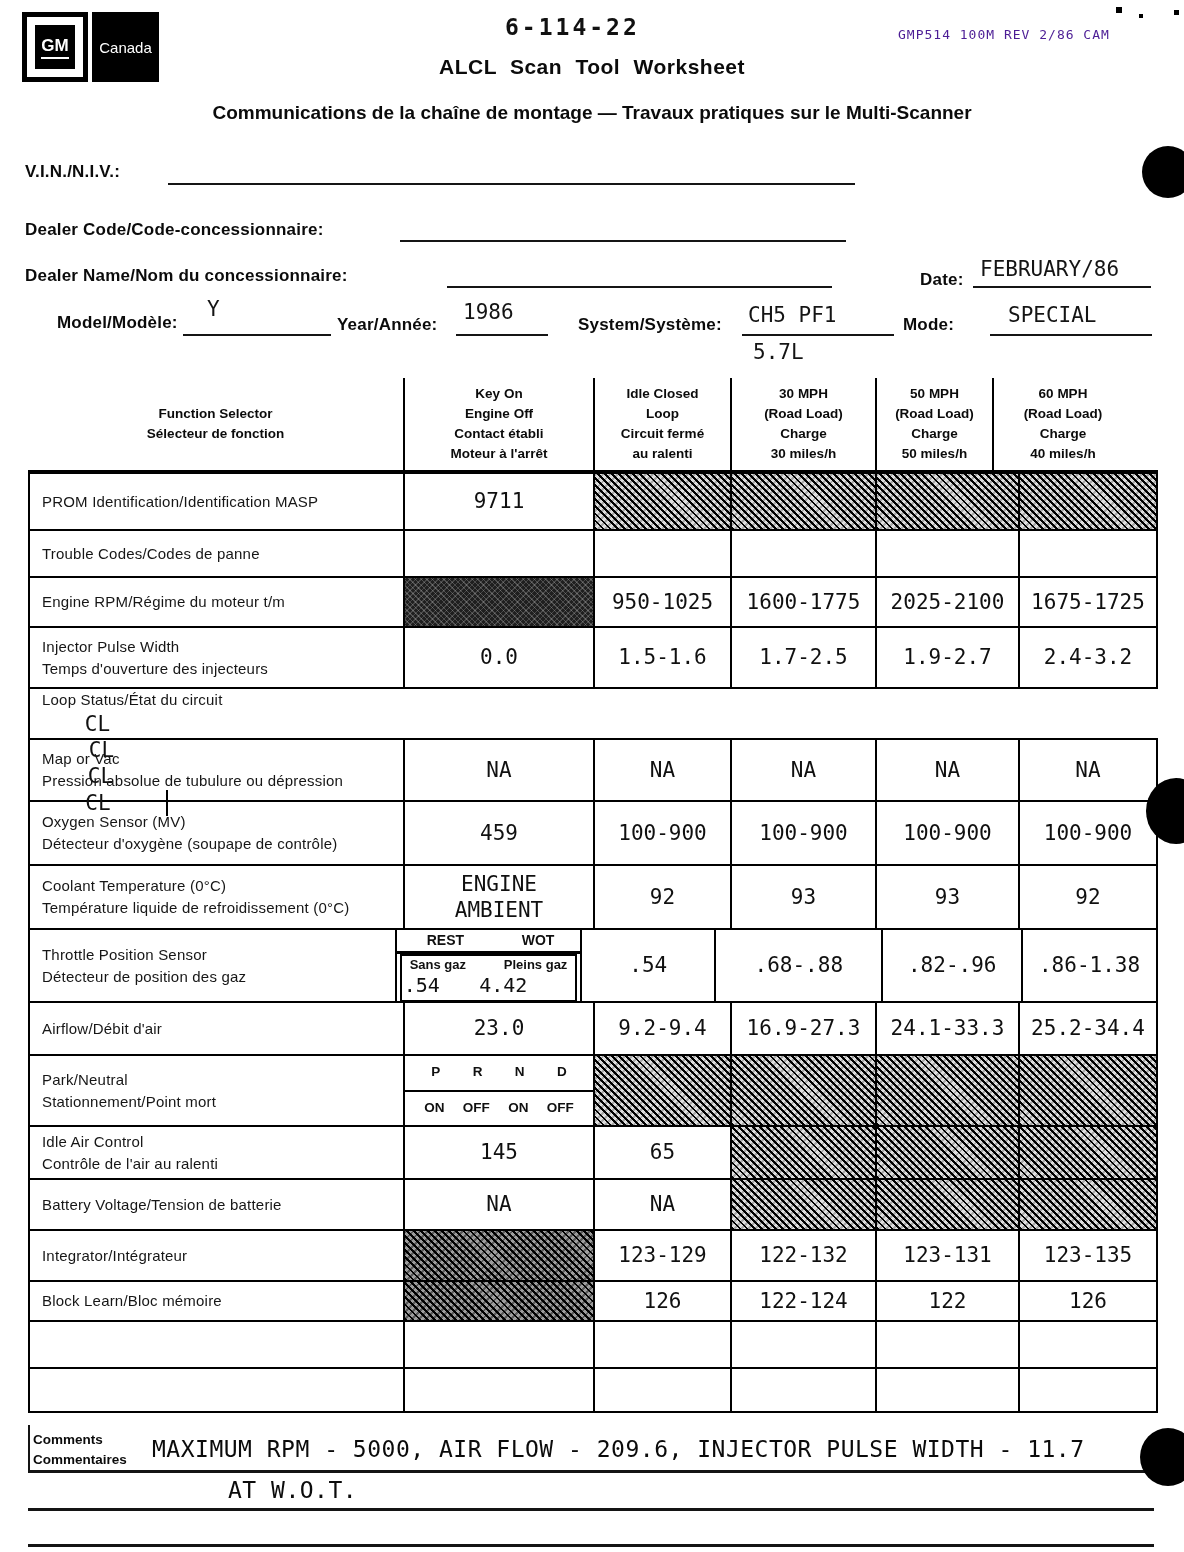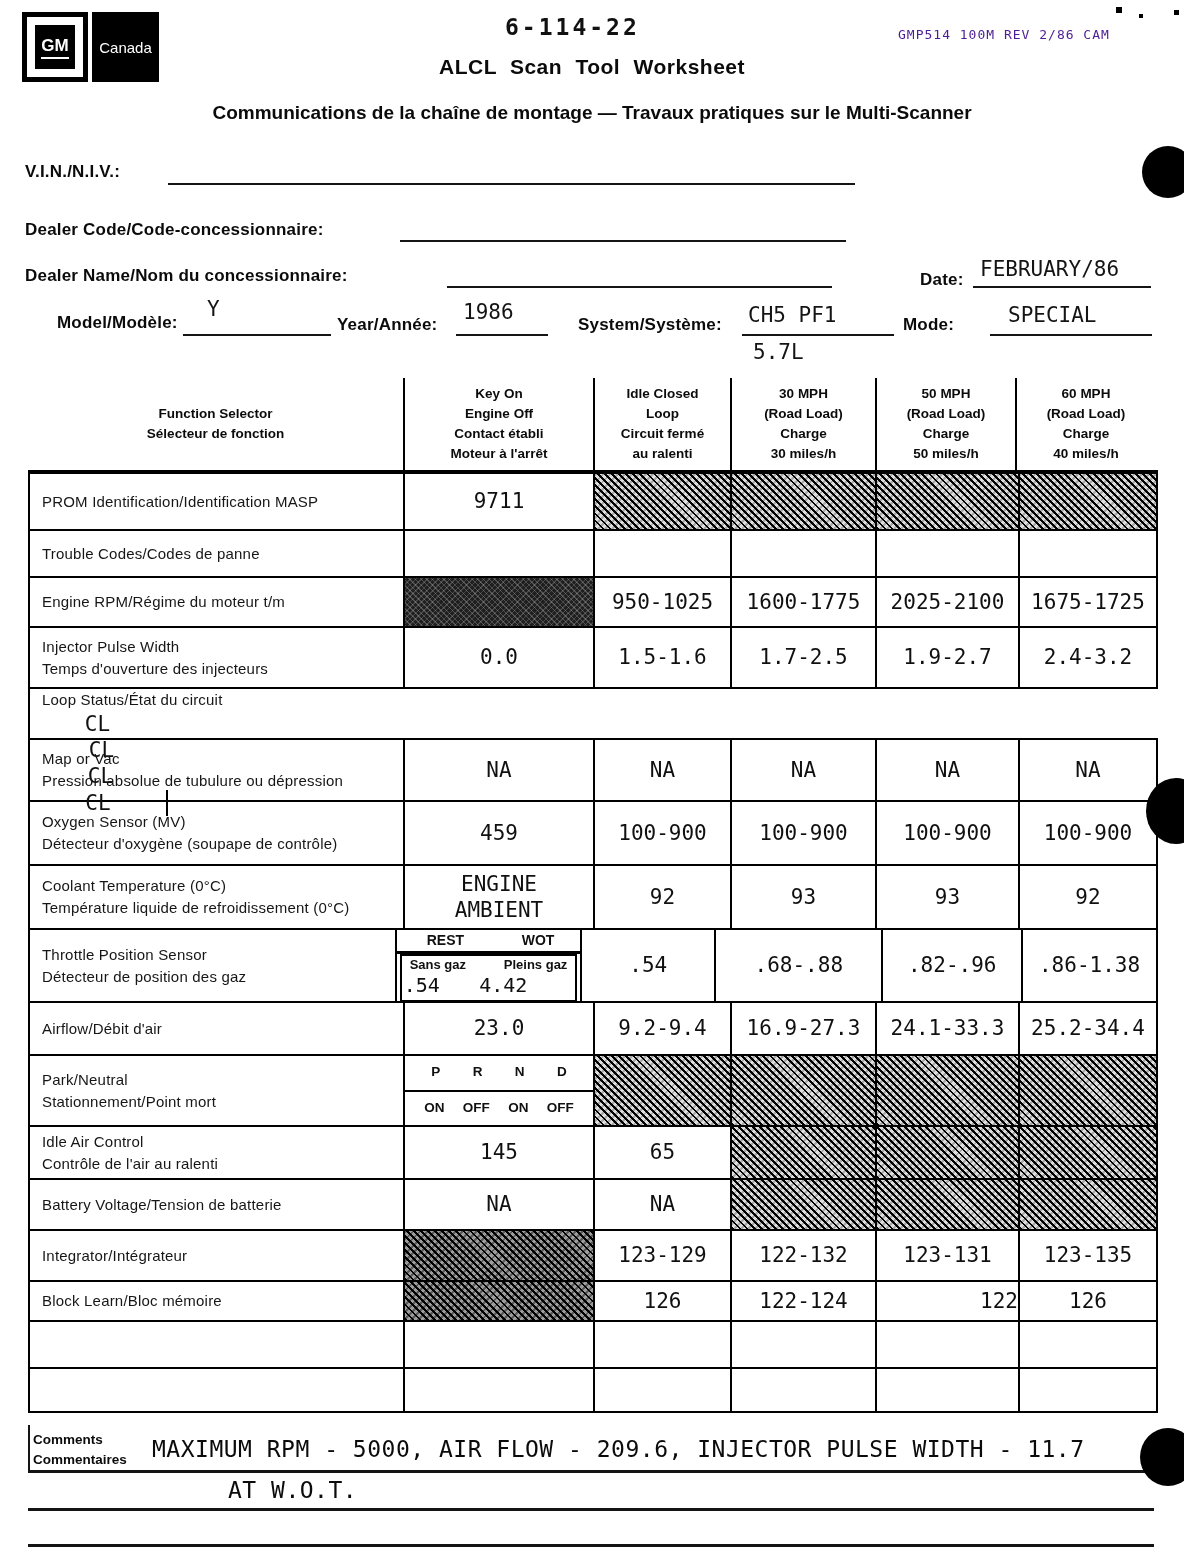--- a/index.html
+++ b/index.html
@@ -149,21 +149,21 @@
           <div class="hd-line">Loop</div>
           <div class="hd-line">Circuit fermé</div>
           <div class="hd-line">au ralenti</div>
         </div>
         <div class="tcell hd-cell" style="width: 145px;">
           <div class="hd-line">30 MPH</div>
           <div class="hd-line">(Road Load)</div>
           <div class="hd-line">Charge</div>
           <div class="hd-line">30 miles/h</div>
         </div>
-        <div class="tcell hd-cell" style="width: 140px;">
+        <div class="tcell hd-cell" style="width: 117px;">
           <div class="hd-line">50 MPH</div>
           <div class="hd-line">(Road Load)</div>
           <div class="hd-line">Charge</div>
           <div class="hd-line">50 miles/h</div>
         </div>
         <div class="tcell hd-cell" style="width: 140px;">
           <div class="hd-line">60 MPH</div>
           <div class="hd-line">(Road Load)</div>
           <div class="hd-line">Charge</div>
           <div class="hd-line">40 miles/h</div>
@@ -445,21 +445,21 @@
         <div class="tcell label-cell" style="width: 375px;">
           <div class="label-line">Block Learn/Bloc mémoire</div>
         </div>
         <div class="tcell val-cell shade-d2" style="width: 190px;"></div>
         <div class="tcell val-cell" style="width: 137px;">
           <div class="val-line">126</div>
         </div>
         <div class="tcell val-cell" style="width: 145px;">
           <div class="val-line">122-124</div>
         </div>
-        <div class="tcell val-cell" style="width: 143px; align-items: flex-end;">
+        <div class="tcell val-cell" style="width: 143px;">
           <div class="val-line">122</div>
         </div>
         <div class="tcell val-cell last" style="width: 140px;">
           <div class="val-line">126</div>
         </div>
       </div>
       <div class="trow body-row" style="height: 47px;">
         <div class="tcell label-cell" style="width: 375px;"></div>
         <div class="tcell val-cell" style="width: 190px;"></div>
         <div class="tcell val-cell" style="width: 137px;"></div>

